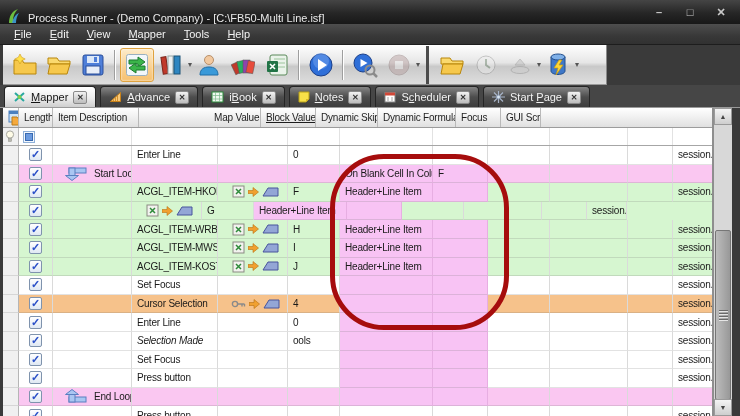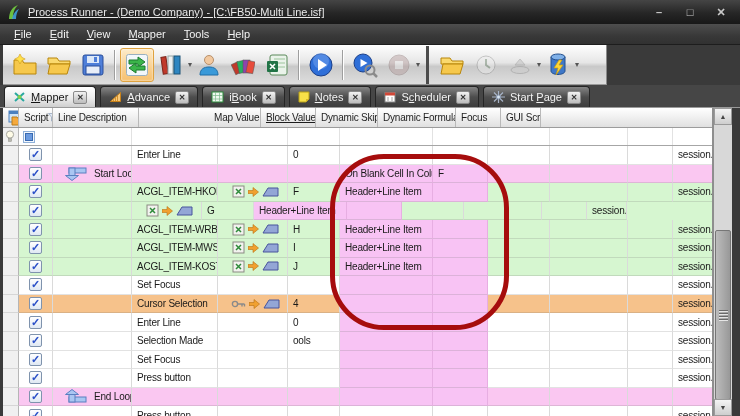--- a/index.html
+++ b/index.html
@@ -6,21 +6,21 @@
   html,body { width:740px; height:416px; }
   body {
     position: relative; overflow: hidden;
     background: #3a3a3a;
     font-family: "Liberation Sans", sans-serif;
     -webkit-font-smoothing: antialiased;
   }
   
   .titlebar { position:absolute; left:0; top:0; right:0; height:24px;
     background: linear-gradient(#454545, #262626 55%, #181818);
-    display:flex; align-items:center; color:#e9e9e9; font-size:11px;text-decoration:underline; }
+    display:flex; align-items:flex-end; color:#e9e9e9; font-size:11px; }
   .logo { margin:0 8px 0 7px; display:flex; }
   .win-controls { position:absolute; right:12px; top:0; height:24px; display:flex; gap:17px; align-items:center; }
   .win-btn { color:#c9c9c9; font-size:11px; font-weight:bold; width:14px; text-align:center; cursor:default; }
   
   .menubar { position:absolute; left:0; top:24px; right:0; height:21px;
     background: linear-gradient(#4e4e4e, #383838 60%, #313131);
     border-bottom:1px solid #1d1d1d;
     display:flex; align-items:center; padding-left:5px; color:#f2f2f2; font-size:11px; }
   .menu-item { padding:3px 9px; cursor:default; }
   .menu-item u { text-decoration:underline; }
@@ -331,29 +331,29 @@
       <div class="hcell c-indicator" style="width: 16px;">
         <span style="display: flex;">
           <svg width="17" height="16" viewBox="0 0 17 16">
             <rect x="1" y="1" width="11" height="11" fill="#cfe4f7" stroke="#4a80c0"></rect>
             <rect x="1" y="1" width="11" height="3" fill="#4a80c0"></rect>
             <path d="M4 7h5l1.5 2H16v6H4z" fill="#f5a93c" stroke="#b87c1a"></path>
           </svg>
         </span>
       </div>
       <div class="hcell c-active" style="width: 34px;">
-        <span>Script</span>
+        <span>Length</span>
         <span class="flt" style="display: flex;">
           <svg width="9" height="9" viewBox="0 0 9 9">
             <path d="M.5.5h8L5.5 4v4h-2V4z" fill="#dfe8f4" stroke="#96a6bc" stroke-width=".8"></path>
           </svg>
         </span>
       </div>
       <div class="hcell c-field_description" style="width: 86px;">
-        <span>Line Description</span>
+        <span>Item Description</span>
       </div>
       <div class="hcell c-mapping_type" style="width: 70px; margin-top: 36px;">
         <span>Mapping Type</span>
       </div>
       <div class="hcell c-map_value" style="width: 52px;">
         <span>Map Value</span>
       </div>
       <div class="hcell c-block_value" style="width: 55px; text-decoration: underline;">
         <span>Block Value</span>
       </div>
@@ -747,21 +747,21 @@
       <div class="cell c-gui_script" style="width: 40px;">
         <span>session.fi</span>
       </div>
     </div>
     <div class="grow r-white">
       <div class="cell c-indicator" style="width: 16px;"></div>
       <div class="cell c-active" style="width: 34px;">
         <div class="cb">✓</div>
       </div>
       <div class="cell c-looping" style="width: 79px;"></div>
-      <div class="cell c-field_description" style="width: 86px;">
+      <div class="cell c-field_description" style="width: 86px; font-style: italic;">
         <span>Selection Made</span>
       </div>
       <div class="cell c-mapping_type" style="width: 70px;"></div>
       <div class="cell c-map_value" style="width: 52px;">
         <span>ools</span>
       </div>
       <div class="cell c-block_type blockpink" style="width: 93px;"></div>
       <div class="cell c-block_value blockpink" style="width: 55px;"></div>
       <div class="cell c-dynamic_skip" style="width: 62px;"></div>
       <div class="cell c-dynamic_formula" style="width: 78px;"></div>

